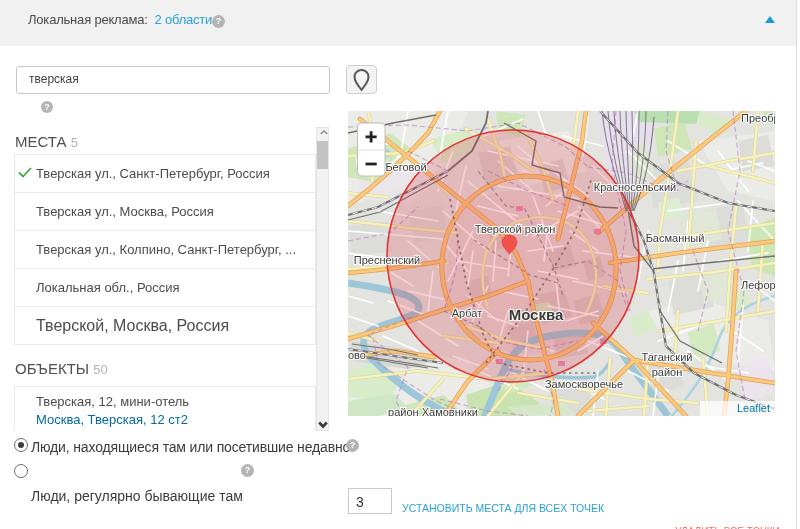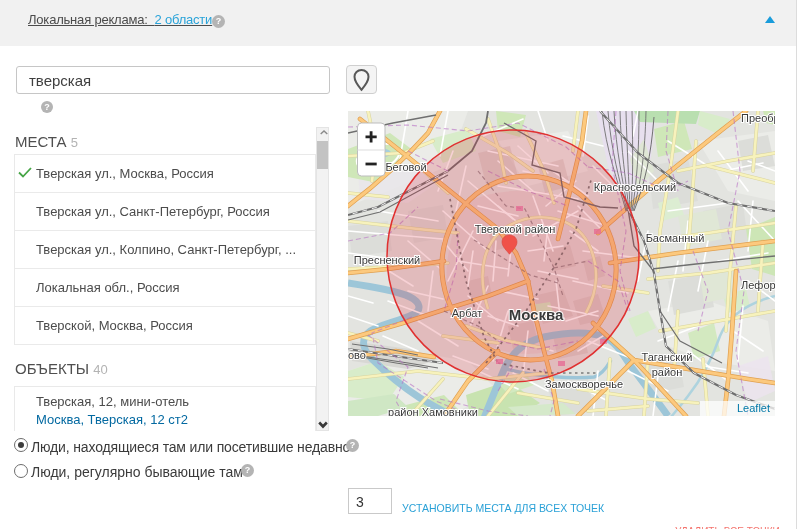--- a/index.html
+++ b/index.html
@@ -5,47 +5,47 @@
   #app{position:relative;width:800px;height:529px;font-family:"Liberation Sans",sans-serif;overflow:hidden;background:#fff;}
   .abs{position:absolute;}
   .qbadge{position:absolute;border-radius:50%;background:#b4b4b4;color:#fff;text-align:center;font-weight:bold;}
   .row{border-bottom:1px solid #eaeaea;box-sizing:border-box;}
 </style></head>
 <body>
 <div id="app">
 
   <div class="abs" style="left:0;top:0;width:796px;height:46px;background:#f1f1f1;"></div>
   <div class="abs" style="left:796px;top:0;width:1px;height:529px;background:#dcdcdc;"></div>
-  <div class="abs" style="left:28px;top:12px;font-size:13px;letter-spacing:-0.2px;color:#4b4b4b;text-decoration:underline;">Локальная реклама: &nbsp;<span style="color:#29a3d9;">2 области</span></div>
+  <div class="abs" style="left:28px;top:12px;font-size:13px;letter-spacing:-0.2px;color:#4b4b4b;">Локальная реклама: &nbsp;<span style="color:#29a3d9;">2 области</span></div>
   <div class="qbadge" style="left:212px;top:15px;width:13px;height:13px;font-size:9px;line-height:13px;">?</div>
   <div class="abs" style="left:765px;top:16px;width:0;height:0;border-left:5.5px solid transparent;border-right:5.5px solid transparent;border-bottom:7.5px solid #199cdb;"></div>
 
   <div class="abs" style="left:16px;top:66px;width:314px;height:28px;border:1px solid #c6c6c6;border-radius:3px;box-sizing:border-box;"></div>
-  <div class="abs" style="left:29px;top:72px;font-size:15px;color:#3f3f3f;">тверская</div>
+  <div class="abs" style="left:29px;top:72px;font-size:12px;color:#3f3f3f;">тверская</div>
   <div class="qbadge" style="left:41px;top:101px;width:12px;height:12px;font-size:9px;line-height:12px;">?</div>
 
   <div class="abs" style="left:346px;top:65px;width:31px;height:29px;background:#f4f4f4;border:1px solid #cfcfcf;border-radius:4px;box-sizing:border-box;"></div>
   <svg class="abs" style="left:353px;top:68px;" width="17" height="24" viewBox="0 0 17 24">
     <path d="M8.5 2 C12.6 2 15.5 5 15.5 8.8 C15.5 13.5 10.5 19.5 8.5 21.8 C6.5 19.5 1.5 13.5 1.5 8.8 C1.5 5 4.4 2 8.5 2 Z" fill="none" stroke="#585858" stroke-width="2"></path>
   </svg>
 
   <div class="abs" style="left:15px;top:133px;font-size:15px;color:#4f4f4f;">МЕСТА <span style="font-size:13px;color:#b3b3b3;">5</span></div>
 
   <div class="abs" style="left:14px;top:154px;width:302px;border:1px solid #e9e9e9;border-bottom:none;box-sizing:border-box;">
+    <div class="row" style="height:38px;line-height:38px;padding-left:21px;font-size:13px;color:#4c4c4c;white-space:nowrap;">Тверская ул., Санкт-Петербург, Россия</div>
     <div class="row" style="height:38px;line-height:38px;padding-left:21px;font-size:13px;color:#4c4c4c;white-space:nowrap;">Тверская ул., Москва, Россия</div>
-    <div class="row" style="height:38px;line-height:38px;padding-left:21px;font-size:13px;color:#4c4c4c;white-space:nowrap;">Тверская ул., Санкт-Петербург, Россия</div>
     <div class="row" style="height:38px;line-height:38px;padding-left:21px;font-size:13px;color:#4c4c4c;white-space:nowrap;">Тверская ул., Колпино, Санкт-Петербург, ...</div>
     <div class="row" style="height:38px;line-height:38px;padding-left:21px;font-size:13px;color:#4c4c4c;white-space:nowrap;">Локальная обл., Россия</div>
-    <div class="row" style="height:38px;line-height:38px;padding-left:21px;font-size:13px;color:#4c4c4c;white-space:nowrap;">Тверской, Москва, Россия</div>
+    <div class="row" style="height:38px;line-height:38px;padding-left:21px;font-size:16px;color:#4c4c4c;white-space:nowrap;">Тверской, Москва, Россия</div>
   </div>
   <svg class="abs" style="left:18px;top:167px;" width="14" height="11" viewBox="0 0 14 11">
       <path d="M1 5.5 L5 9.5 L13 1" fill="none" stroke="#46a546" stroke-width="1.8"></path>
     </svg>
 
-  <div class="abs" style="left:15px;top:360px;font-size:15px;color:#4f4f4f;">ОБЪЕКТЫ <span style="font-size:13px;color:#b3b3b3;">40</span></div>
+  <div class="abs" style="left:15px;top:360px;font-size:15px;color:#4f4f4f;">ОБЪЕКТЫ <span style="font-size:13px;color:#b3b3b3;">50</span></div>
 
   <div class="abs" style="left:14px;top:386px;width:302px;height:45px;border:1px solid #e9e9e9;border-bottom:none;box-sizing:border-box;overflow:hidden;">
     <div style="padding:7px 16px 0 21px;font-size:13px;color:#4c4c4c;white-space:nowrap;">Тверская, 12, мини-отель</div>
     <div style="padding:3px 8px 0 21px;font-size:13px;color:#0369a1;">Москва, Тверская, 12 ст2</div>
   </div>
 
   <div class="abs" style="left:316px;top:127px;width:13px;height:304px;background:#f2f2f2;border:1px solid #e4e4e4;box-sizing:border-box;"></div>
   <div class="abs" style="left:317px;top:141px;width:11px;height:28px;background:#c3c3c3;"></div>
   <svg class="abs" style="left:320px;top:130px;" width="8" height="5" viewBox="0 0 8 5">
       <path d="M0.7,4 L4,1 L7.3,4" fill="none" stroke="#8a8a8a" stroke-width="1.4"></path>
@@ -53,21 +53,21 @@
   <svg class="abs" style="left:318px;top:421px;" width="10" height="8" viewBox="0 0 10 8">
       <path d="M1.2,1.5 L5,5.5 L8.8,1.5" fill="none" stroke="#3a3a3a" stroke-width="2.6"></path>
     </svg>
 
   <div class="abs" style="left:14px;top:438px;width:14px;height:14px;border:1.5px solid #6d6d6d;border-radius:50%;box-sizing:border-box;"></div>
   <div class="abs" style="left:18px;top:442px;width:6px;height:6px;background:#3c3c3c;border-radius:50%;"></div>
   <div class="abs" style="left:31px;top:439px;font-size:14px;letter-spacing:-0.15px;color:#3b3b3b;">Люди, находящиеся там или посетившие недавно</div>
   <div class="qbadge" style="left:346px;top:439px;width:13px;height:13px;font-size:9px;line-height:13px;">?</div>
 
   <div class="abs" style="left:14px;top:464px;width:14px;height:14px;border:1.5px solid #6d6d6d;border-radius:50%;box-sizing:border-box;"></div>
-  <div class="abs" style="left:31px;top:464px;font-size:14px;color:#3b3b3b;">Люди, регулярно бывающие там</div>
+  <div class="abs" style="left:31px;top:488px;font-size:14px;color:#3b3b3b;">Люди, регулярно бывающие там</div>
   <div class="qbadge" style="left:241px;top:464px;width:13px;height:13px;font-size:9px;line-height:13px;">?</div>
 
   <div class="abs" style="left:348px;top:488px;width:44px;height:26px;border:1px solid #c9c9c9;box-sizing:border-box;"></div>
   <div class="abs" style="left:356px;top:494px;font-size:14px;color:#333;">3</div>
   <div class="abs" style="left:402px;top:502px;font-size:10.5px;color:#2aa1d7;">УСТАНОВИТЬ МЕСТА ДЛЯ ВСЕХ ТОЧЕК</div>
   <div class="abs" style="left:675px;top:502px;font-size:10px;color:#f4736d;margin-top:24px;">УДАЛИТЬ ВСЕ ТОЧКИ</div>
 
   <svg class="abs" id="map" style="left:348px;top:111px;" width="427" height="305" viewBox="0 0 427 305">
 <rect width="427" height="305" fill="#e3e4e0"></rect>
 <path d="M0,0 L120,0 L100,55 L40,80 L0,95 Z" fill="#ebece8"></path>

